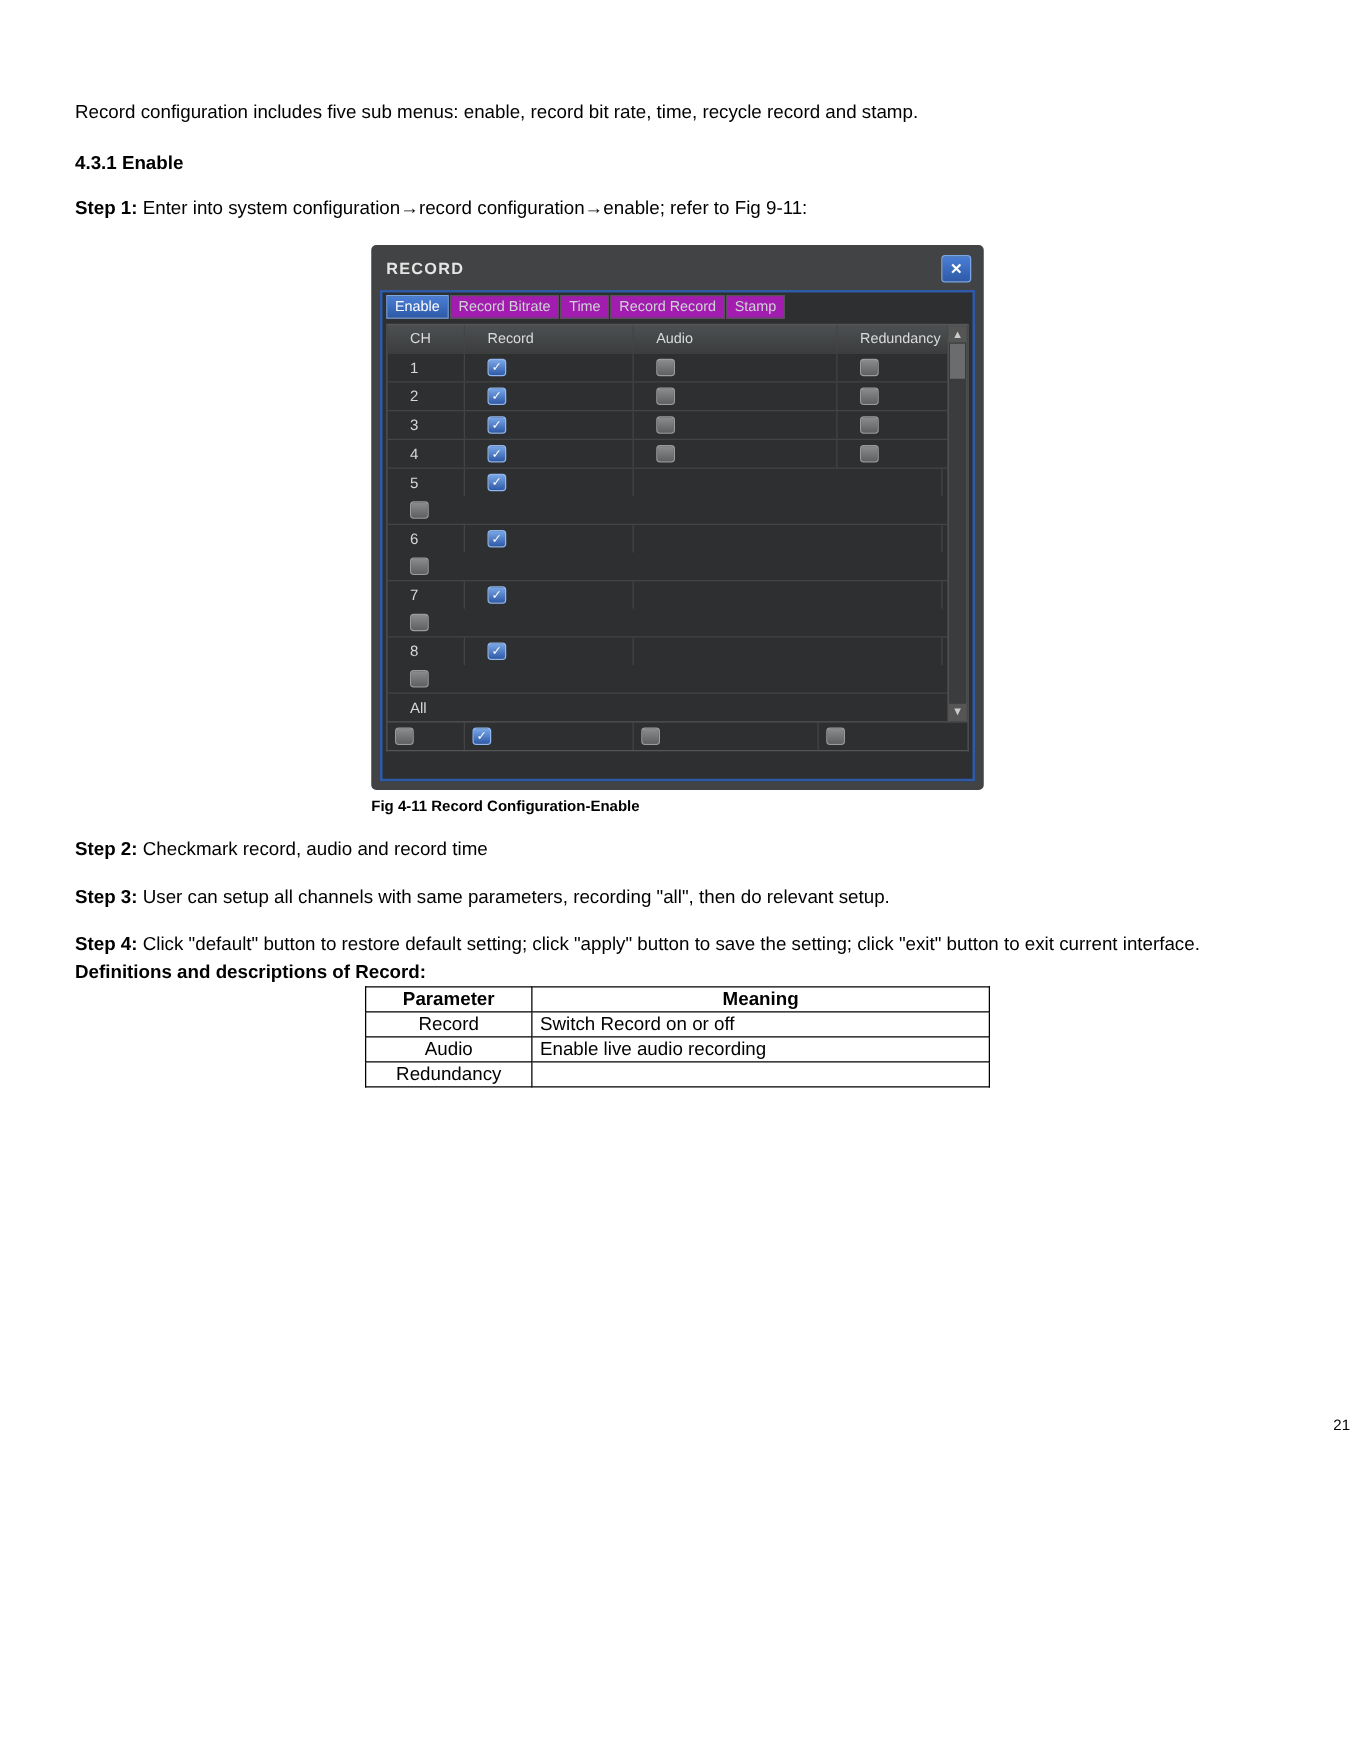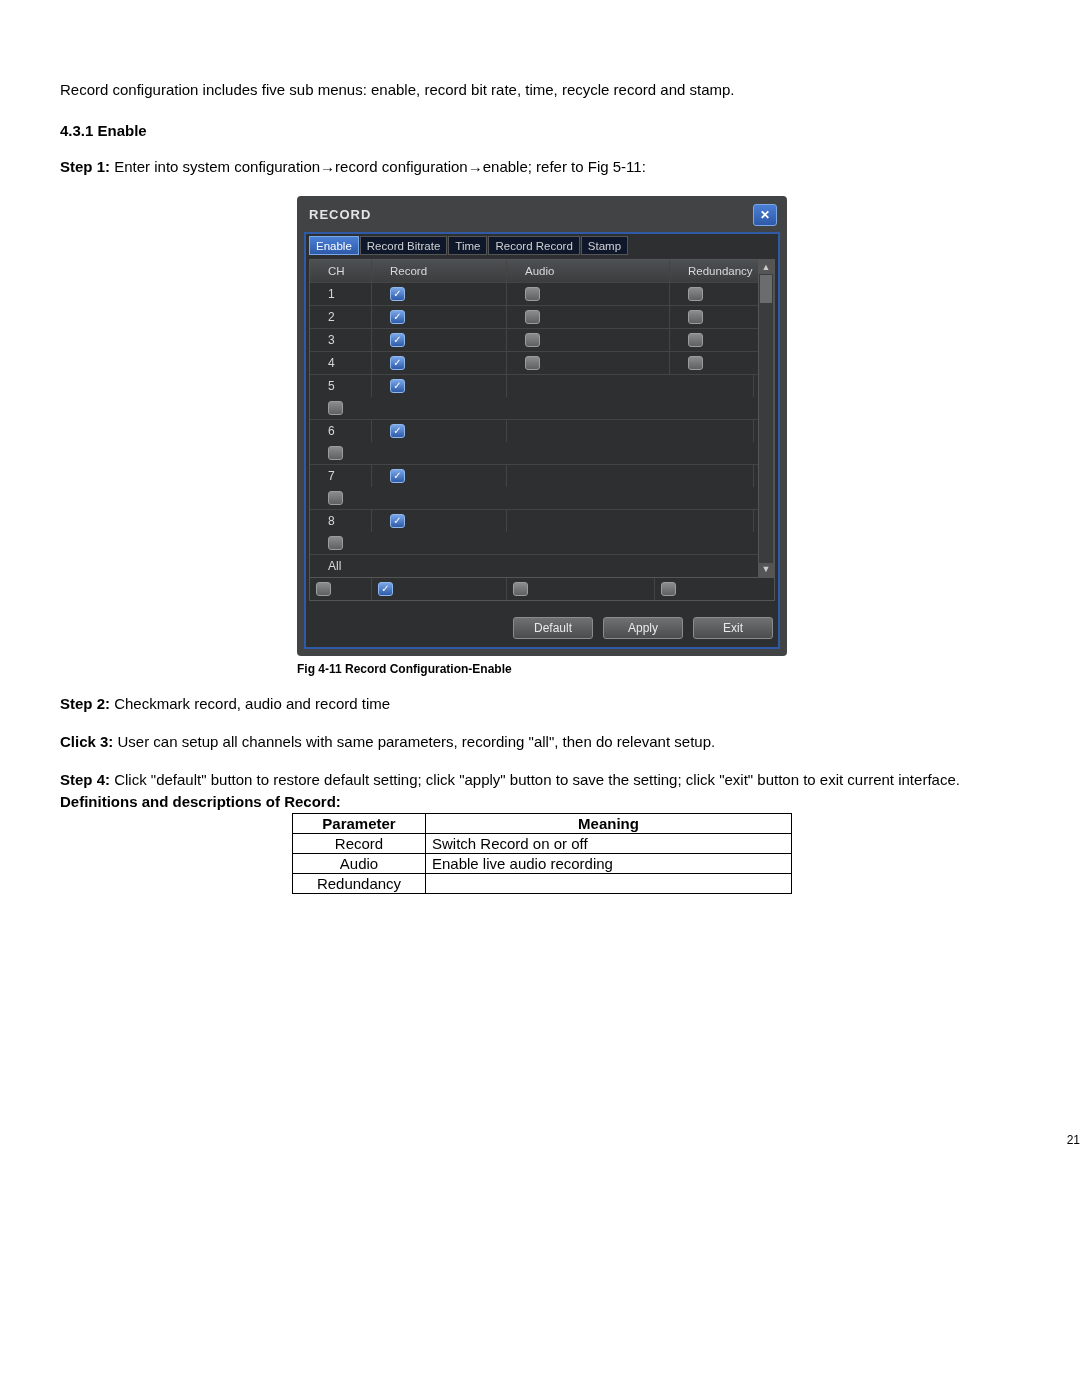--- a/index.html
+++ b/index.html
@@ -80,21 +80,21 @@
     background: #2d2f30;
     padding: 2px 3px 6px 3px;
   }
   .tabs {
     display: flex;
     gap: 1px;
     margin-bottom: 4px;
   }
   .tab {
     padding: 3px 6px 2px 6px;
-    background: #0f172a;
+    background: #a21caf;
     border: 1px solid #555;
     font-size: 11.5px;
     color: #cfd2d4;
   }
   .tab.active {
     background: linear-gradient(#4a7fd6, #2e5aa8);
     border: 1px solid #7aa7e8;
     color: #fff;
   }
   .grid {
@@ -191,21 +191,21 @@
 </head>
 <body>
 
 <div class="page">
 
   <p class="body">Record configuration includes five sub menus: enable, record bit rate, time, recycle record and stamp.</p>
 
   <h2 class="sec">4.3.1 Enable</h2>
 
   <p class="step">
-    <span class="bold">Step 1:</span><span> Enter into system configuration→record configuration→enable; refer to Fig 5-11:</span>
+    <span class="bold">Step 1:</span><span> Enter into system configuration→record configuration→enable; refer to Fig 9-11:</span>
   </p>
 
   <div class="dvr-wrap">
     <div class="dvr">
       <div class="dvr-title">
         <span class="t">RECORD</span>
         <span class="close-btn">✕</span>
       </div>
       <div class="dvr-inner">
 
@@ -337,35 +337,30 @@
               <span class="cb checked">✓</span>
             </span>
           <span class="cell">
               <span class="cb unchecked"></span>
             </span>
           <span class="cell">
               <span class="cb unchecked"></span>
             </span>
         </div>
 
-        <div class="dvr-buttons">
-          <span class="dvr-btn">Default</span>
-          <span class="dvr-btn">Apply</span>
-          <span class="dvr-btn">Exit</span>
-        </div>
       </div>
     </div>
     <div class="fig-caption">Fig 4-11 Record Configuration-Enable</div>
   </div>
 
   <p class="step">
     <span class="bold">Step 2:</span><span> Checkmark record, audio and record time</span>
   </p>
   <p class="step">
-    <span class="bold">Click 3:</span><span> User can setup all channels with same parameters, recording "all", then do relevant setup.</span>
+    <span class="bold">Step 3:</span><span> User can setup all channels with same parameters, recording "all", then do relevant setup.</span>
   </p>
   <p class="step just" style="margin-bottom:2px;">
     <span class="bold">Step 4:</span><span> Click "default" button to restore default setting; click "apply" button to save the setting; click "exit" button to exit current interface.</span>
   </p>
   <p class="step" style="margin-bottom:0;">
     <span class="bold">Definitions and descriptions of Record:</span>
   </p>
 
   <table class="param-table">
     <tbody>

